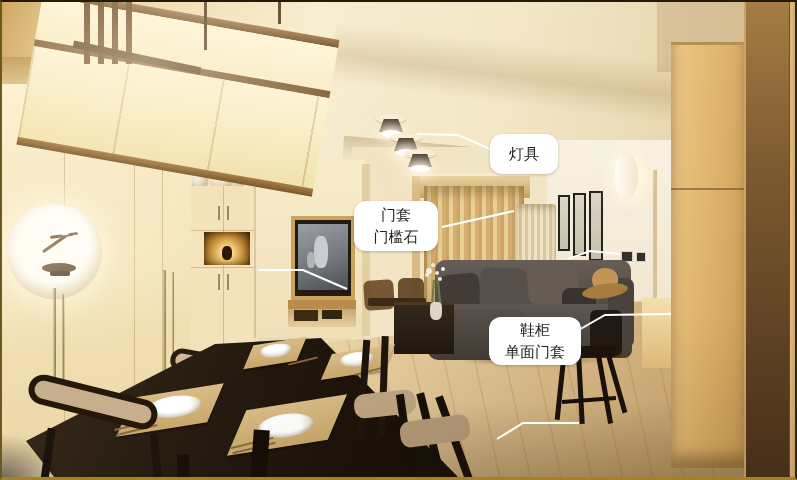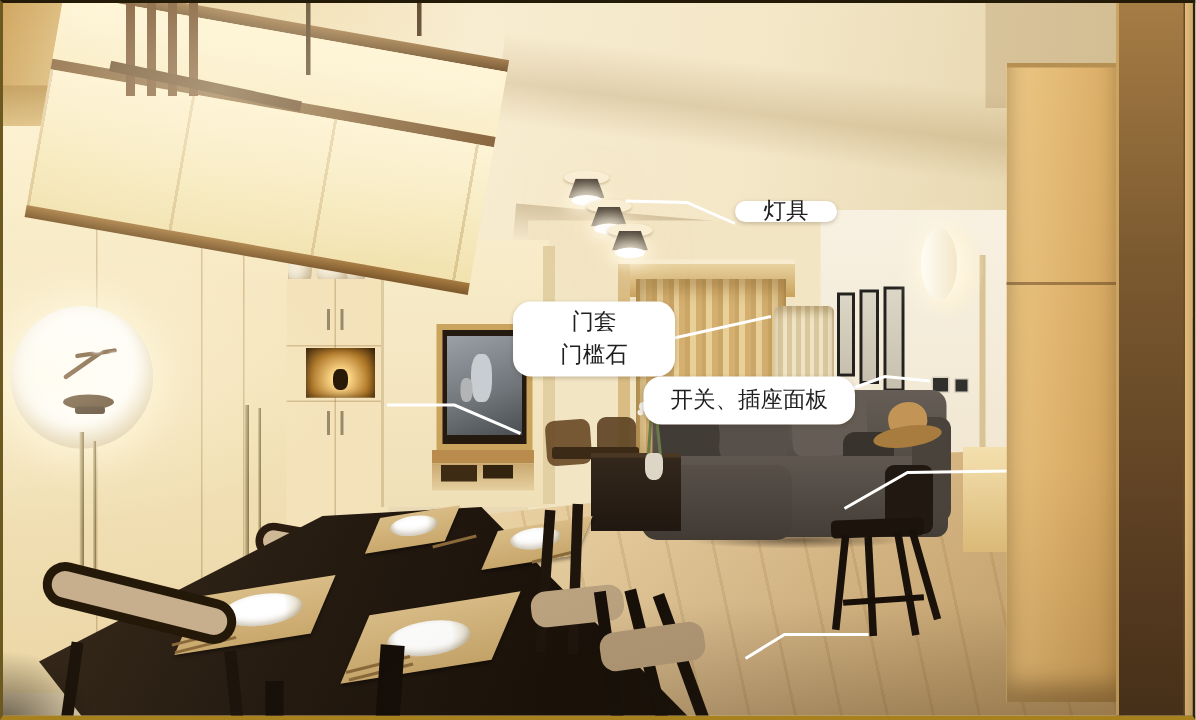--- a/index.html
+++ b/index.html
@@ -263,22 +263,22 @@
       radial-gradient(38% 32% at 3% 52%,rgba(255,248,225,.45),rgba(255,248,225,0) 65%),
       radial-gradient(120% 80% at 85% 112%,rgba(60,40,15,.18),rgba(60,40,15,0) 60%)}
 
   
   .leaders{position:absolute;inset:0;z-index:40;pointer-events:none}
   .label{position:absolute;z-index:50;background:#fff;border-radius:12px;color:#1f1f1f;
     display:flex;flex-direction:column;align-items:center;justify-content:center;
     font-size:15px;line-height:1.5;white-space:nowrap;text-align:center;
     box-shadow:0 1px 3px rgba(60,40,10,.25)}
   .label span:empty{display:none}
-  .l-lamp{left:488px;top:132px;width:68px;height:14px}
-  .l-door{left:340px;top:199px;width:108px;height:50px}
+  .l-lamp{left:488px;top:132px;width:68px;height:40px}
+  .l-door{left:352px;top:199px;width:84px;height:50px}
   .l-switch{left:427px;top:249px;width:141px;height:32px}
   .l-putty{left:345px;top:262px;width:88px;height:51px}
   .l-shoe{left:487px;top:315px;width:92px;height:48px}
   .l-floor{left:433px;top:423px;width:64px;height:28px}
 </style>
 </head>
 <body>
 
 <div class="figure">
   <div class="photo">
@@ -452,17 +452,17 @@
   </svg>
 
   <div class="label l-lamp">
     <span>灯具</span>
 
   </div>
   <div class="label l-door">
     <span>门套</span>
     <span>门槛石</span>
   </div>
-  <div class="label l-switch">
-    <span>开关、插座面板</span>
-
+  <div class="label l-shoe">
+    <span>鞋柜</span>
+    <span>单面门套</span>
   </div>
 </div>
 
 </body></html>

